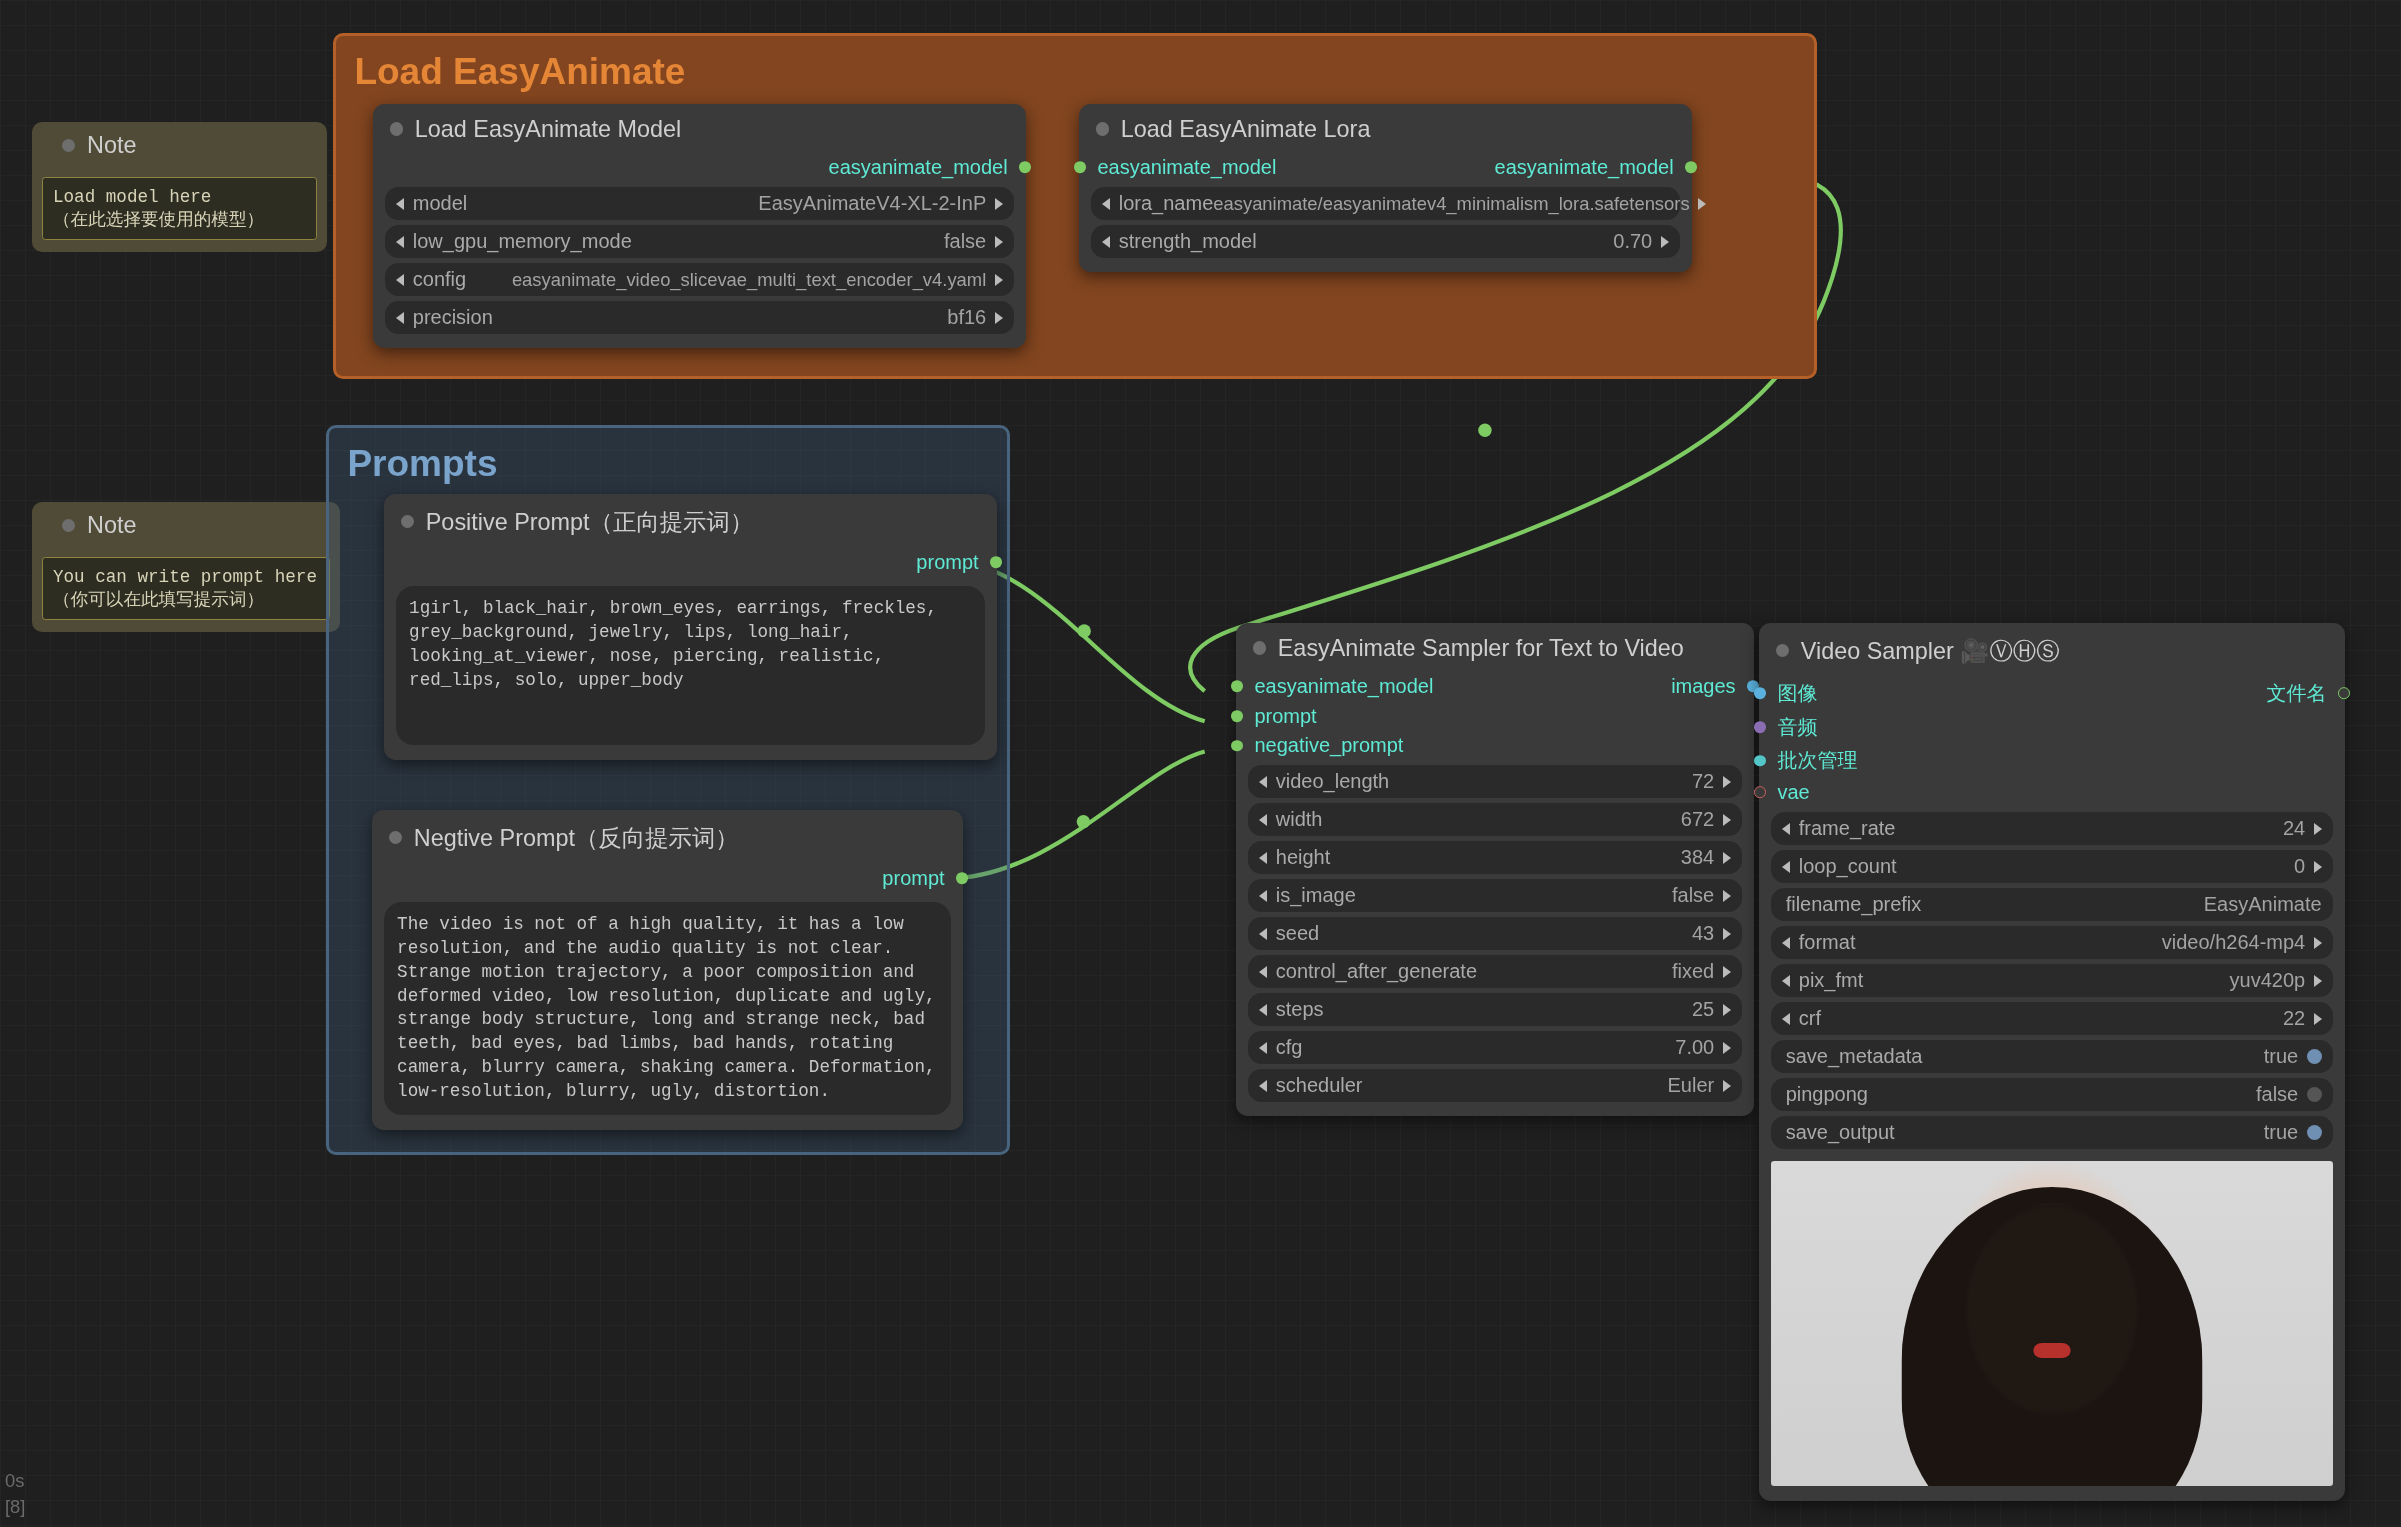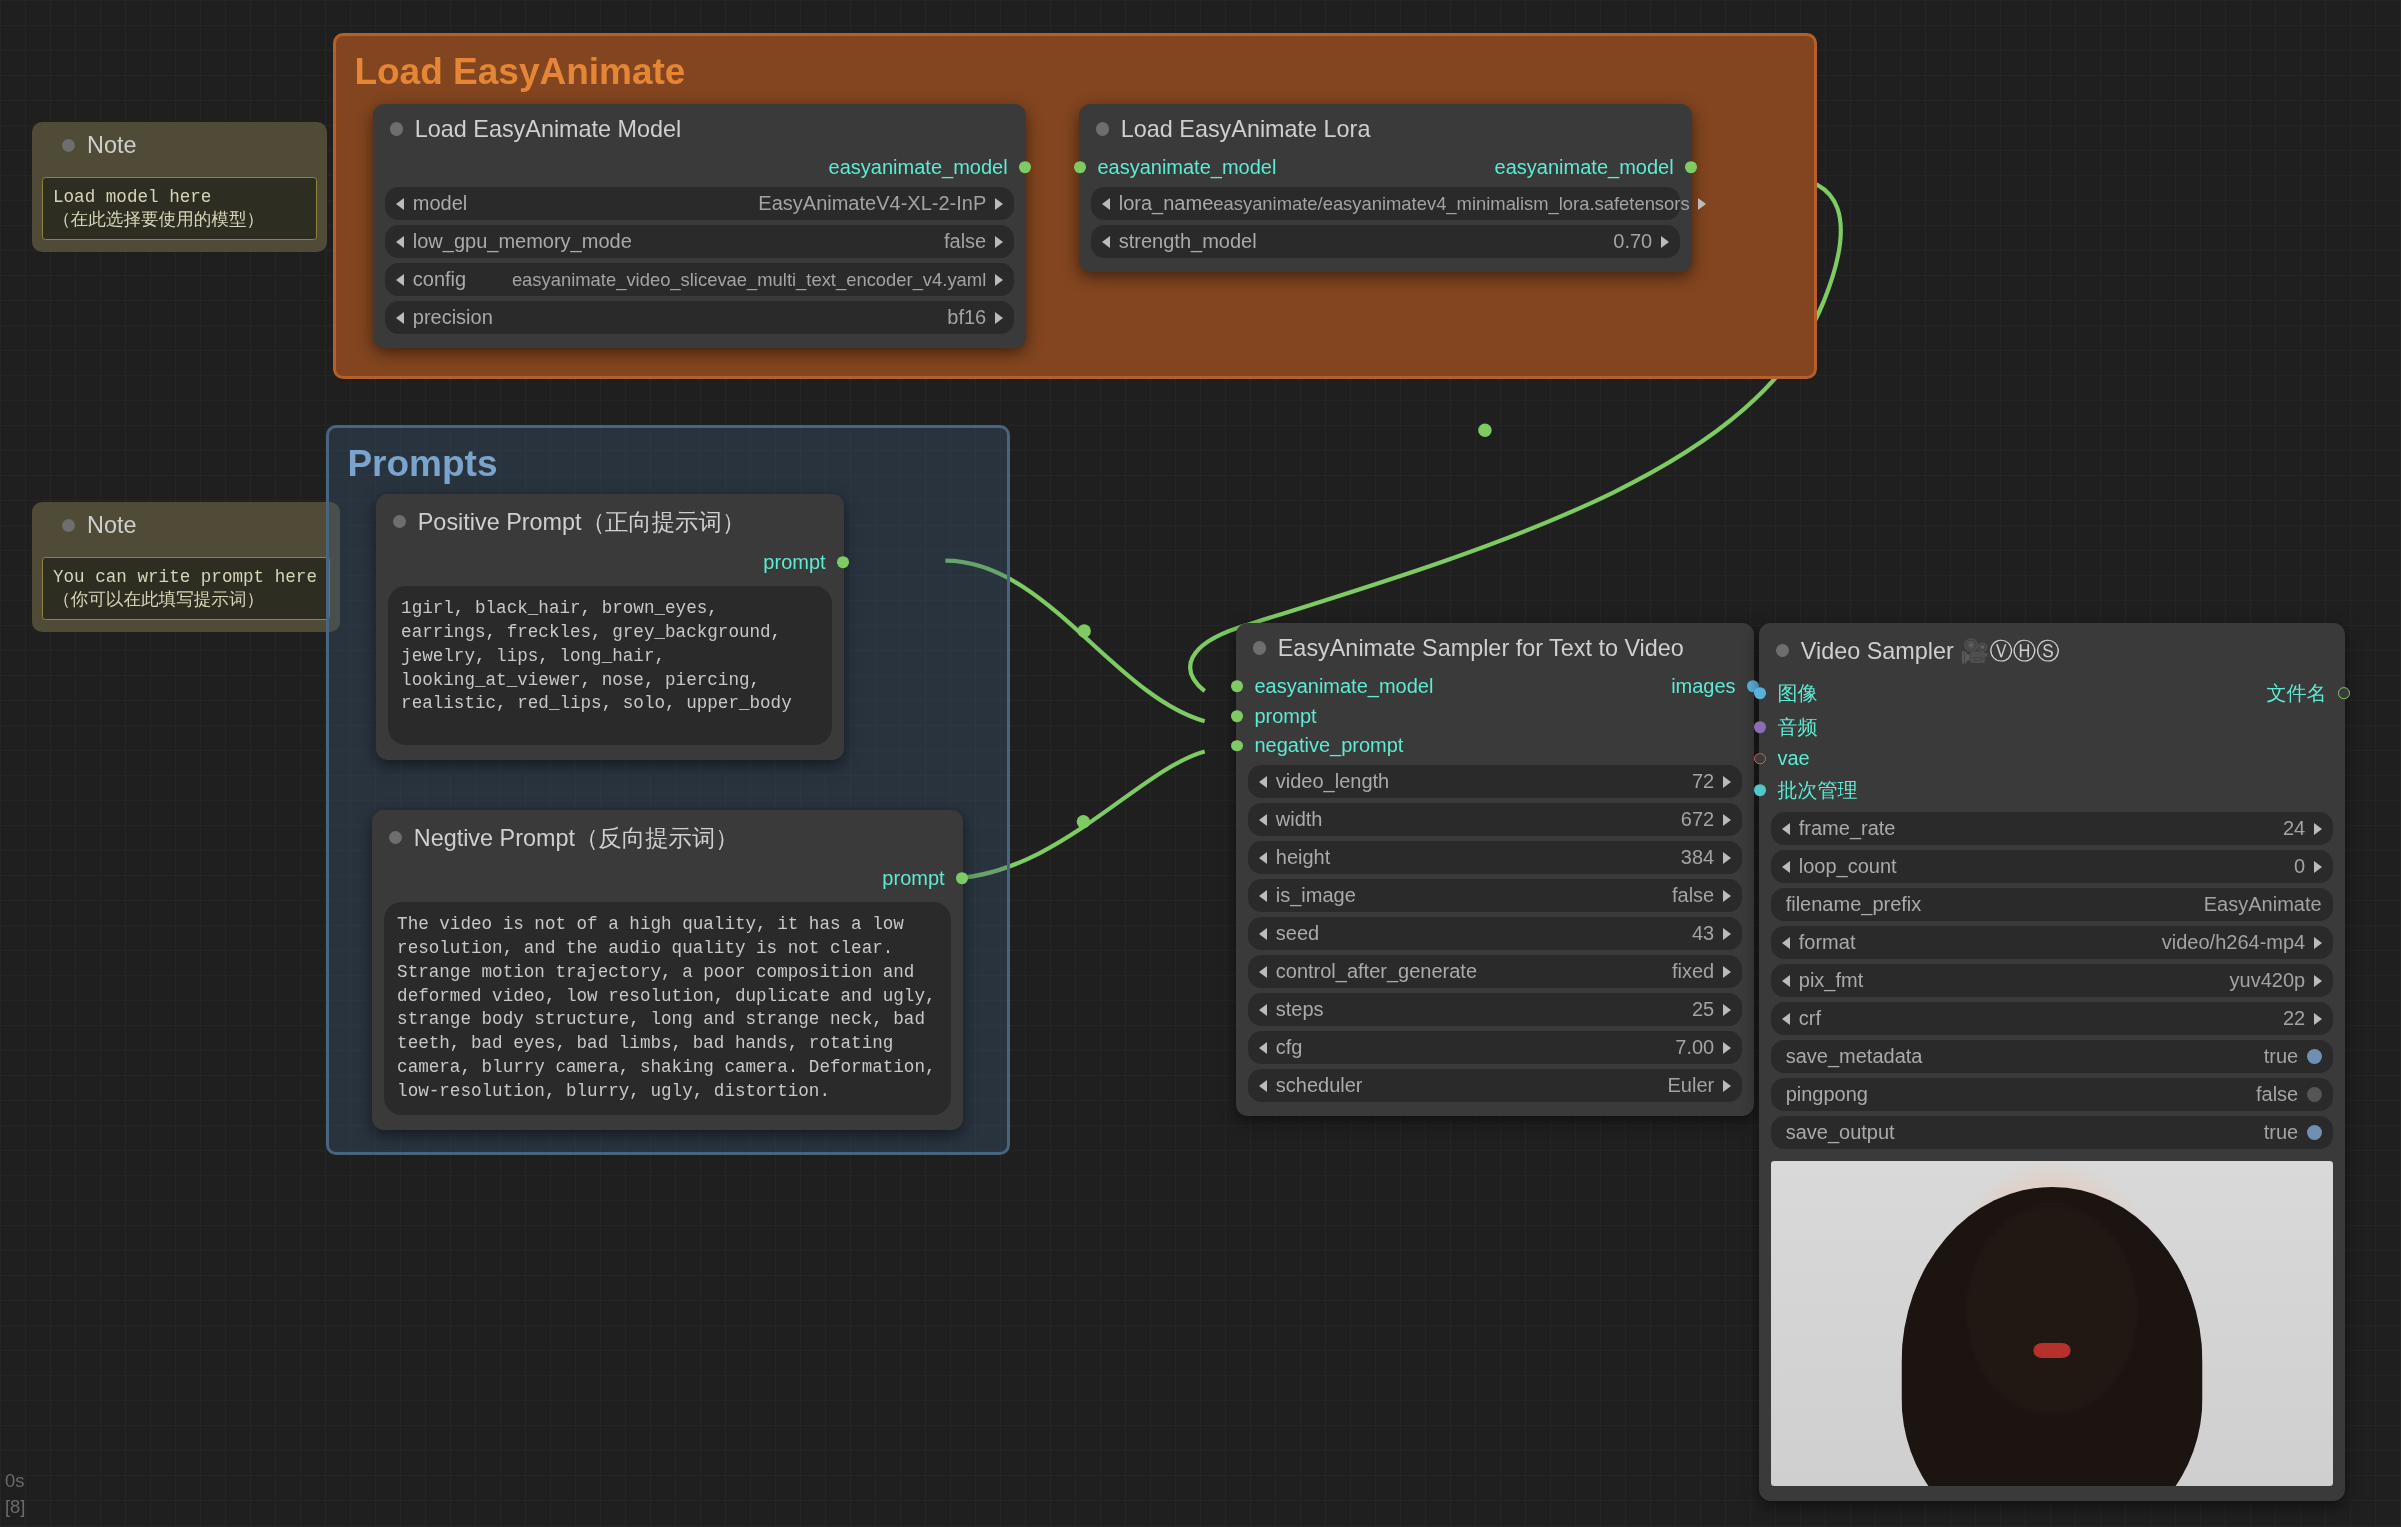--- a/index.html
+++ b/index.html
@@ -260,21 +260,21 @@
       <span class="tri-r"></span>
     </div>
   <div class="widget" style="margin-bottom:13.4px;">
       <span class="tri-l"></span>
       <span class="wlabel">strength_model</span>
       <span class="wvalue">0.70</span>
       <span class="tri-r"></span>
     </div>
 </div>
 
-<div class="node" style="left:376px; top:494px; width:468px;">
+<div class="node" style="left:384px; top:494px; width:613px;">
   <div class="node-header">
       <span class="collapse-dot"></span>
       <span>Positive Prompt（正向提示词）</span>
     </div>
   <div class="port-row">
       <span></span>
       <span>prompt</span>
       <span class="dot-r dot-green-filled"></span>
     </div>
   <div class="textarea" style="min-height:159px;">1girl, black_hair, brown_eyes, earrings, freckles, grey_background, jewelry, lips, long_hair, looking_at_viewer, nose, piercing, realistic, red_lips, solo, upper_body</div>
@@ -381,27 +381,27 @@
       <span>图像</span>
       <span>文件名</span>
       <span class="dot-r dot-green-outline"></span>
     </div>
   <div class="port-row">
       <span class="dot-l dot-purple"></span>
       <span>音频</span>
       <span></span>
     </div>
   <div class="port-row">
+      <span class="dot-l dot-teal"></span>
+      <span>批次管理</span>
+      <span></span>
+    </div>
+  <div class="port-row">
       <span class="dot-l dot-red-outline"></span>
       <span>vae</span>
-      <span></span>
-    </div>
-  <div class="port-row">
-      <span class="dot-l dot-teal"></span>
-      <span>批次管理</span>
       <span></span>
     </div>
 
   <div class="widget">
       <span class="tri-l"></span>
       <span class="wlabel">frame_rate</span>
       <span class="wvalue">24</span>
       <span class="tri-r"></span>
     </div>
   <div class="widget">

